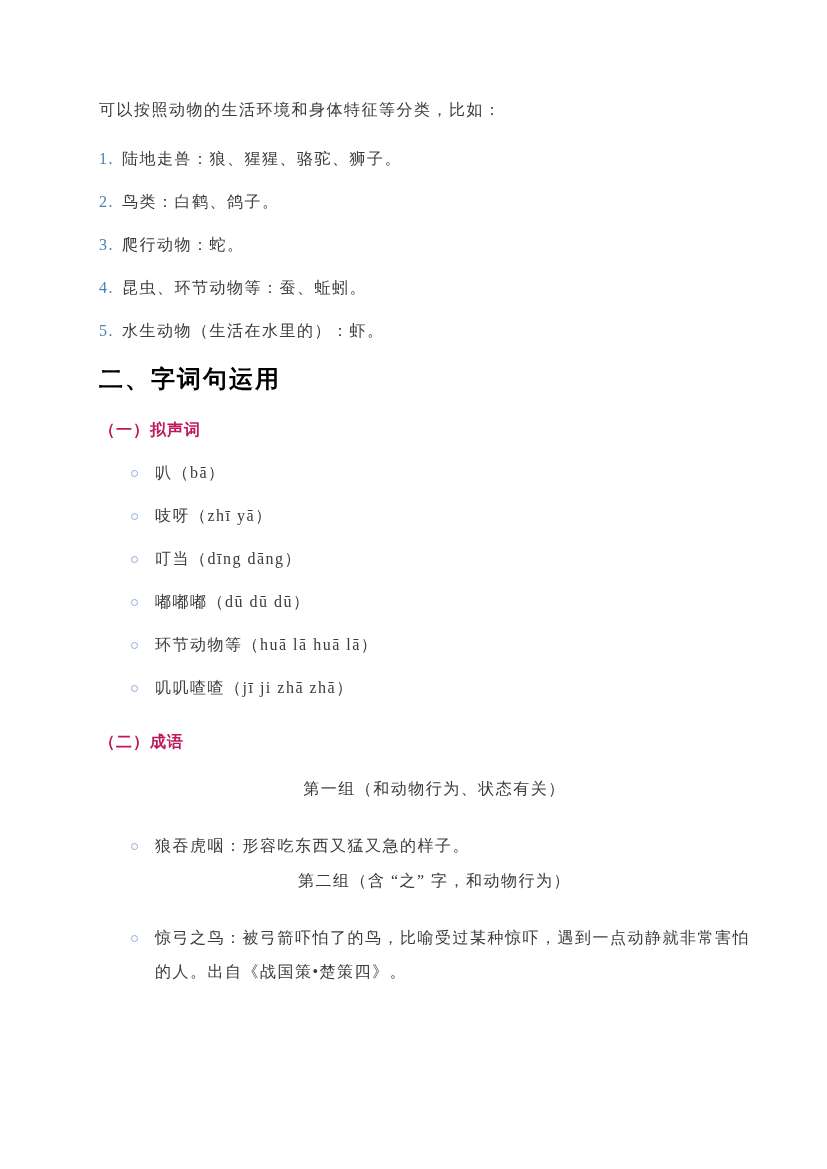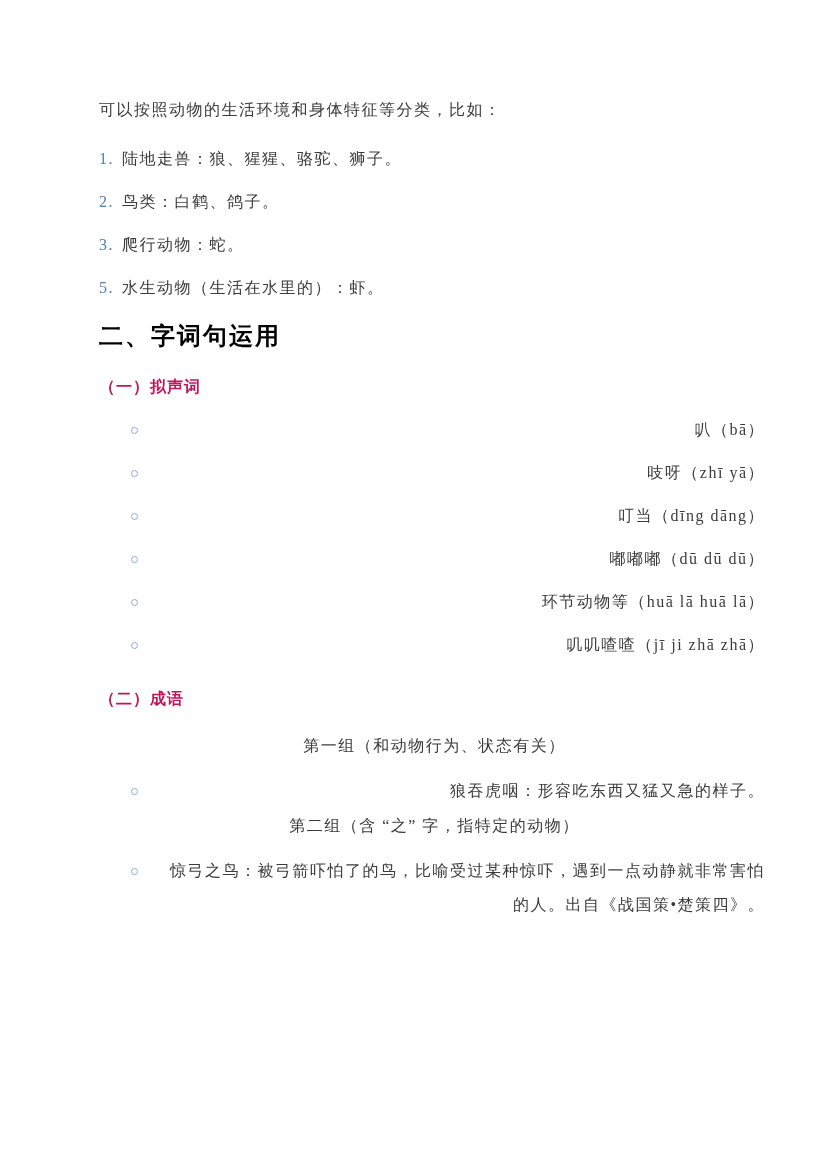--- a/index.html
+++ b/index.html
@@ -73,37 +73,36 @@
     margin: 14px 0 0 0;
     padding: 0 0 0 32px;
     max-width: 642px;
   }
   .dot-list li {
     position: relative;
     padding-left: 24px;
     line-height: 34px;
     margin-bottom: 9px;
     max-width: 610px;
-    text-align: right;
   }
   .dot-list.cy li {
     margin-bottom: 6px;
   }
   .dot-list .ring {
     position: absolute;
     left: 0;
     top: 14px;
     width: 5px;
     height: 5px;
     border: 1px solid #8faadc;
     border-radius: 50%;
     background: transparent;
   }
   .dot-list.cy {
-    margin-top: 16px;
+    margin-top: 28px;
   }
   .sub2 {
     margin-top: 6px;
   }
 </style>
 </head>
 <body>
 
 <div class="page">
 
@@ -111,20 +110,23 @@
 
   <ol class="num-list">
     <li>
       <span class="num">1.</span><span>陆地走兽：狼、猩猩、骆驼、狮子。</span>
     </li>
     <li>
       <span class="num">2.</span><span>鸟类：白鹤、鸽子。</span>
     </li>
     <li>
       <span class="num">3.</span><span>爬行动物：蛇。</span>
+    </li>
+    <li>
+      <span class="num">4.</span><span>昆虫、环节动物等：蚕、蚯蚓。</span>
     </li>
     <li>
       <span class="num">5.</span><span>水生动物（生活在水里的）：虾。</span>
     </li>
   </ol>
 
   <h1 class="sec-title">二、字词句运用</h1>
 
   <h2 class="sub-title">（一）拟声词</h2>
 
@@ -152,21 +154,21 @@
   <h2 class="sub-title sub2">（二）成语</h2>
 
   <p class="group-label">第一组（和动物行为、状态有关）</p>
 
   <ul class="dot-list cy">
     <li>
       <span class="ring"></span><span>狼吞虎咽：形容吃东西又猛又急的样子。</span>
     </li>
   </ul>
 
-  <p class="group-label tight">第二组（含 “之” 字，指特定的动物）</p>
+  <p class="group-label tight">第二组（含 “之” 字，和动物行为）</p>
 
   <ul class="dot-list cy">
     <li>
       <span class="ring"></span><span>惊弓之鸟：被弓箭吓怕了的鸟，比喻受过某种惊吓，遇到一点动静就非常害怕的人。出自《战国策•楚策四》。</span>
     </li>
   </ul>
 
 </div>
 
 </body></html>

